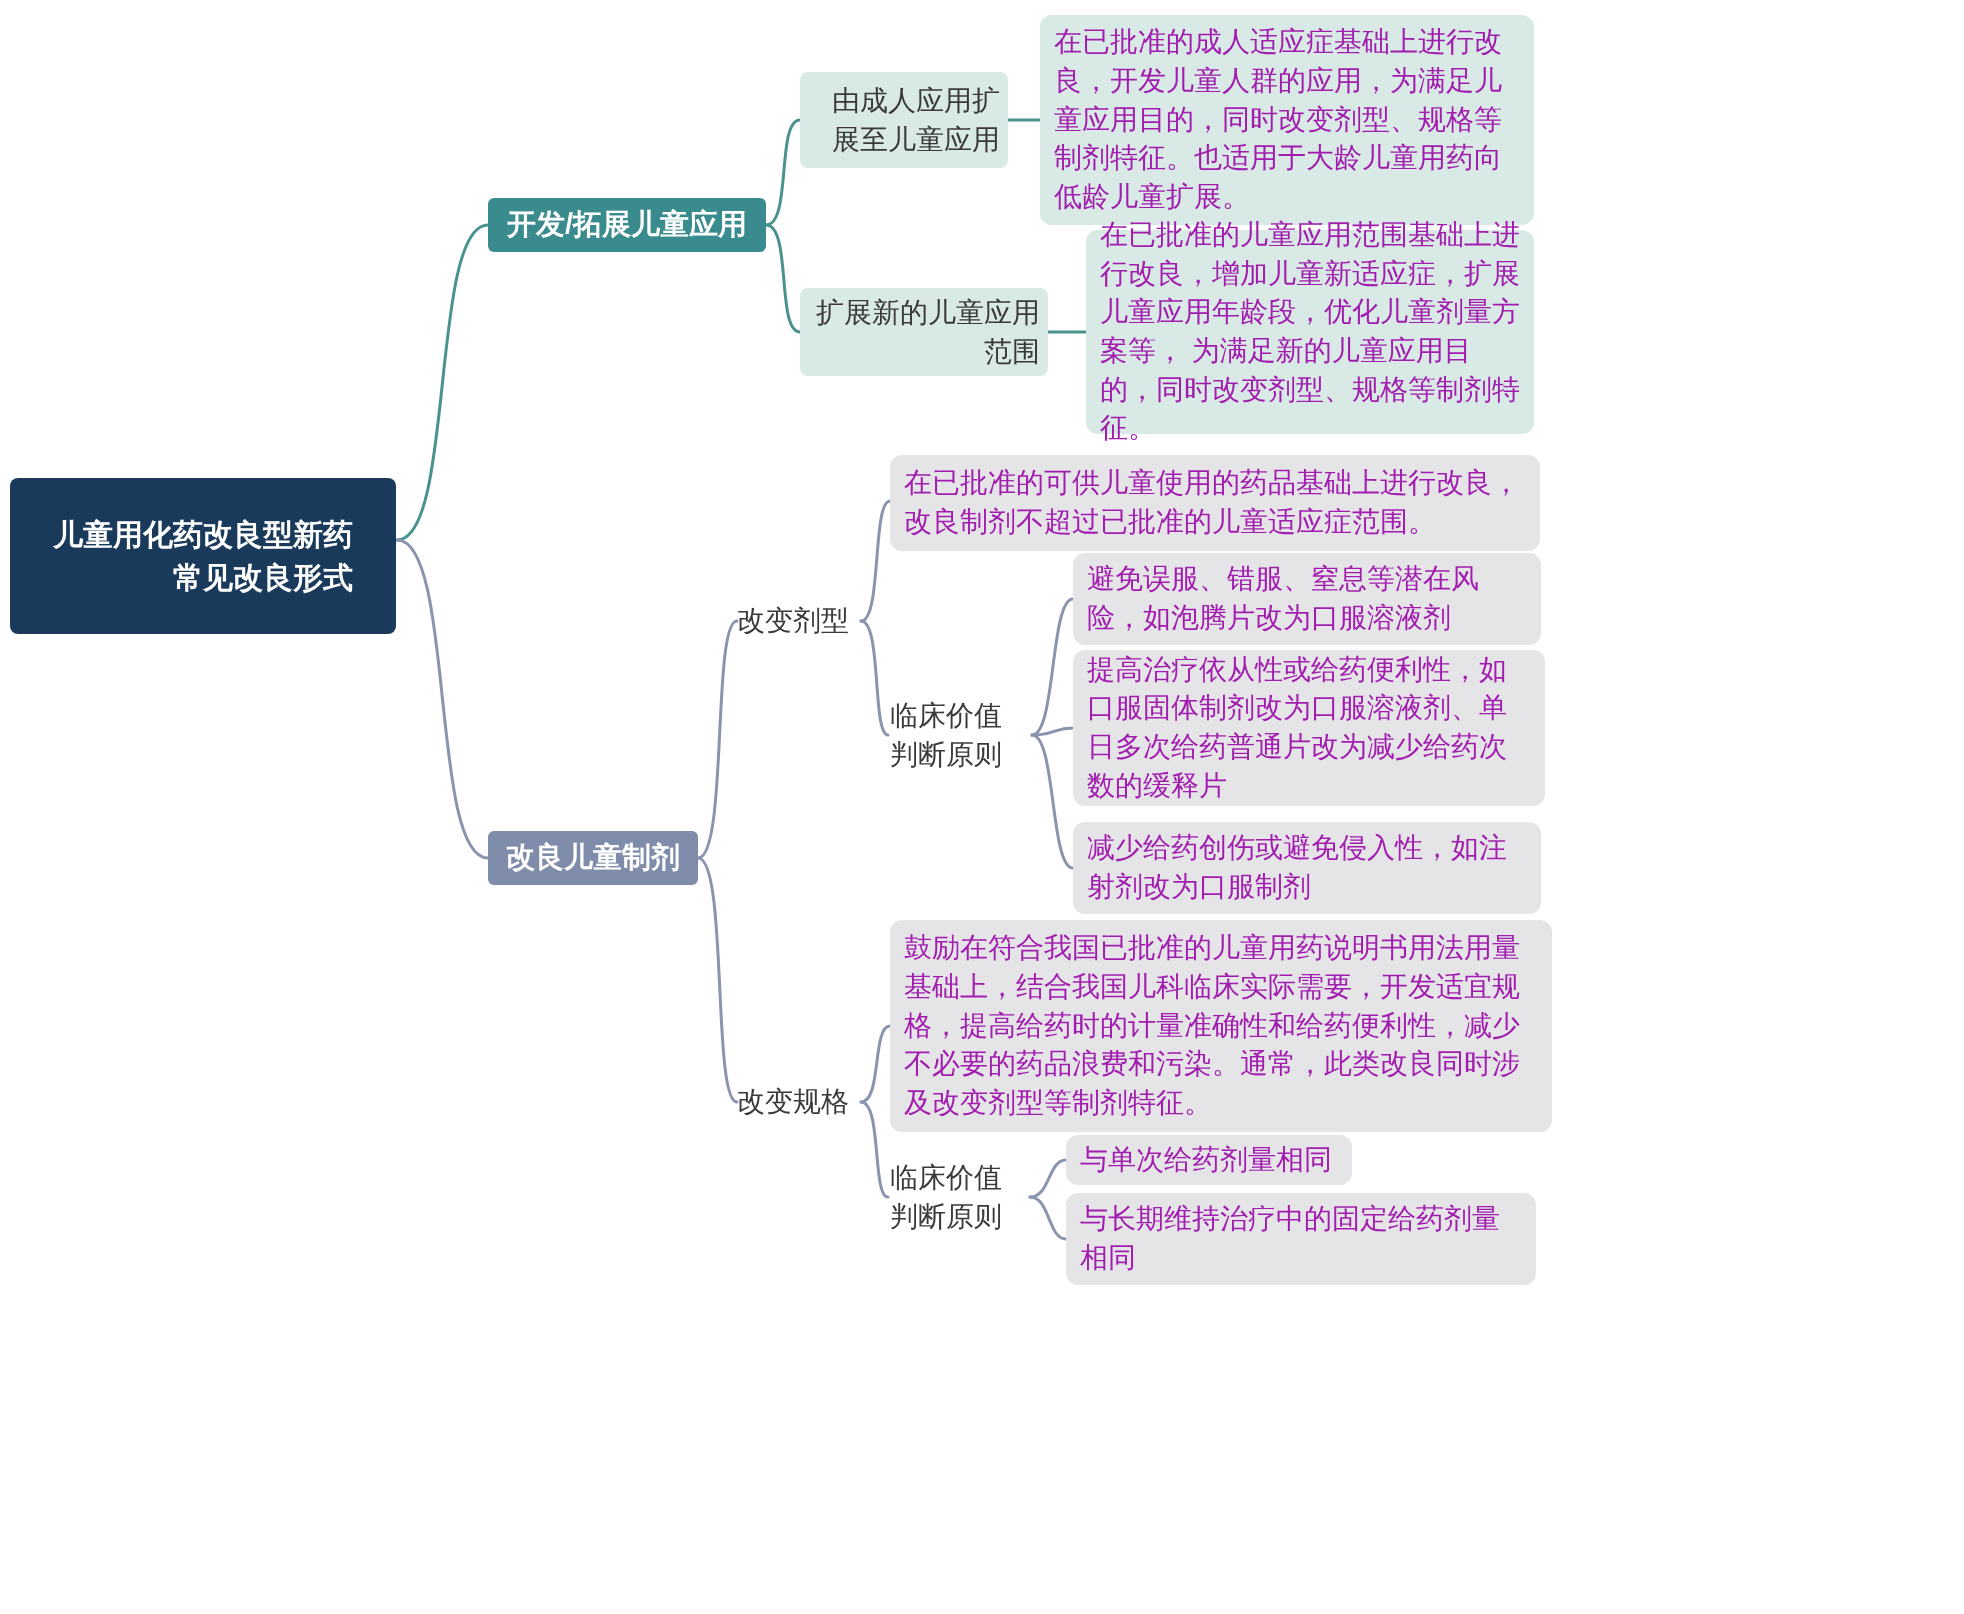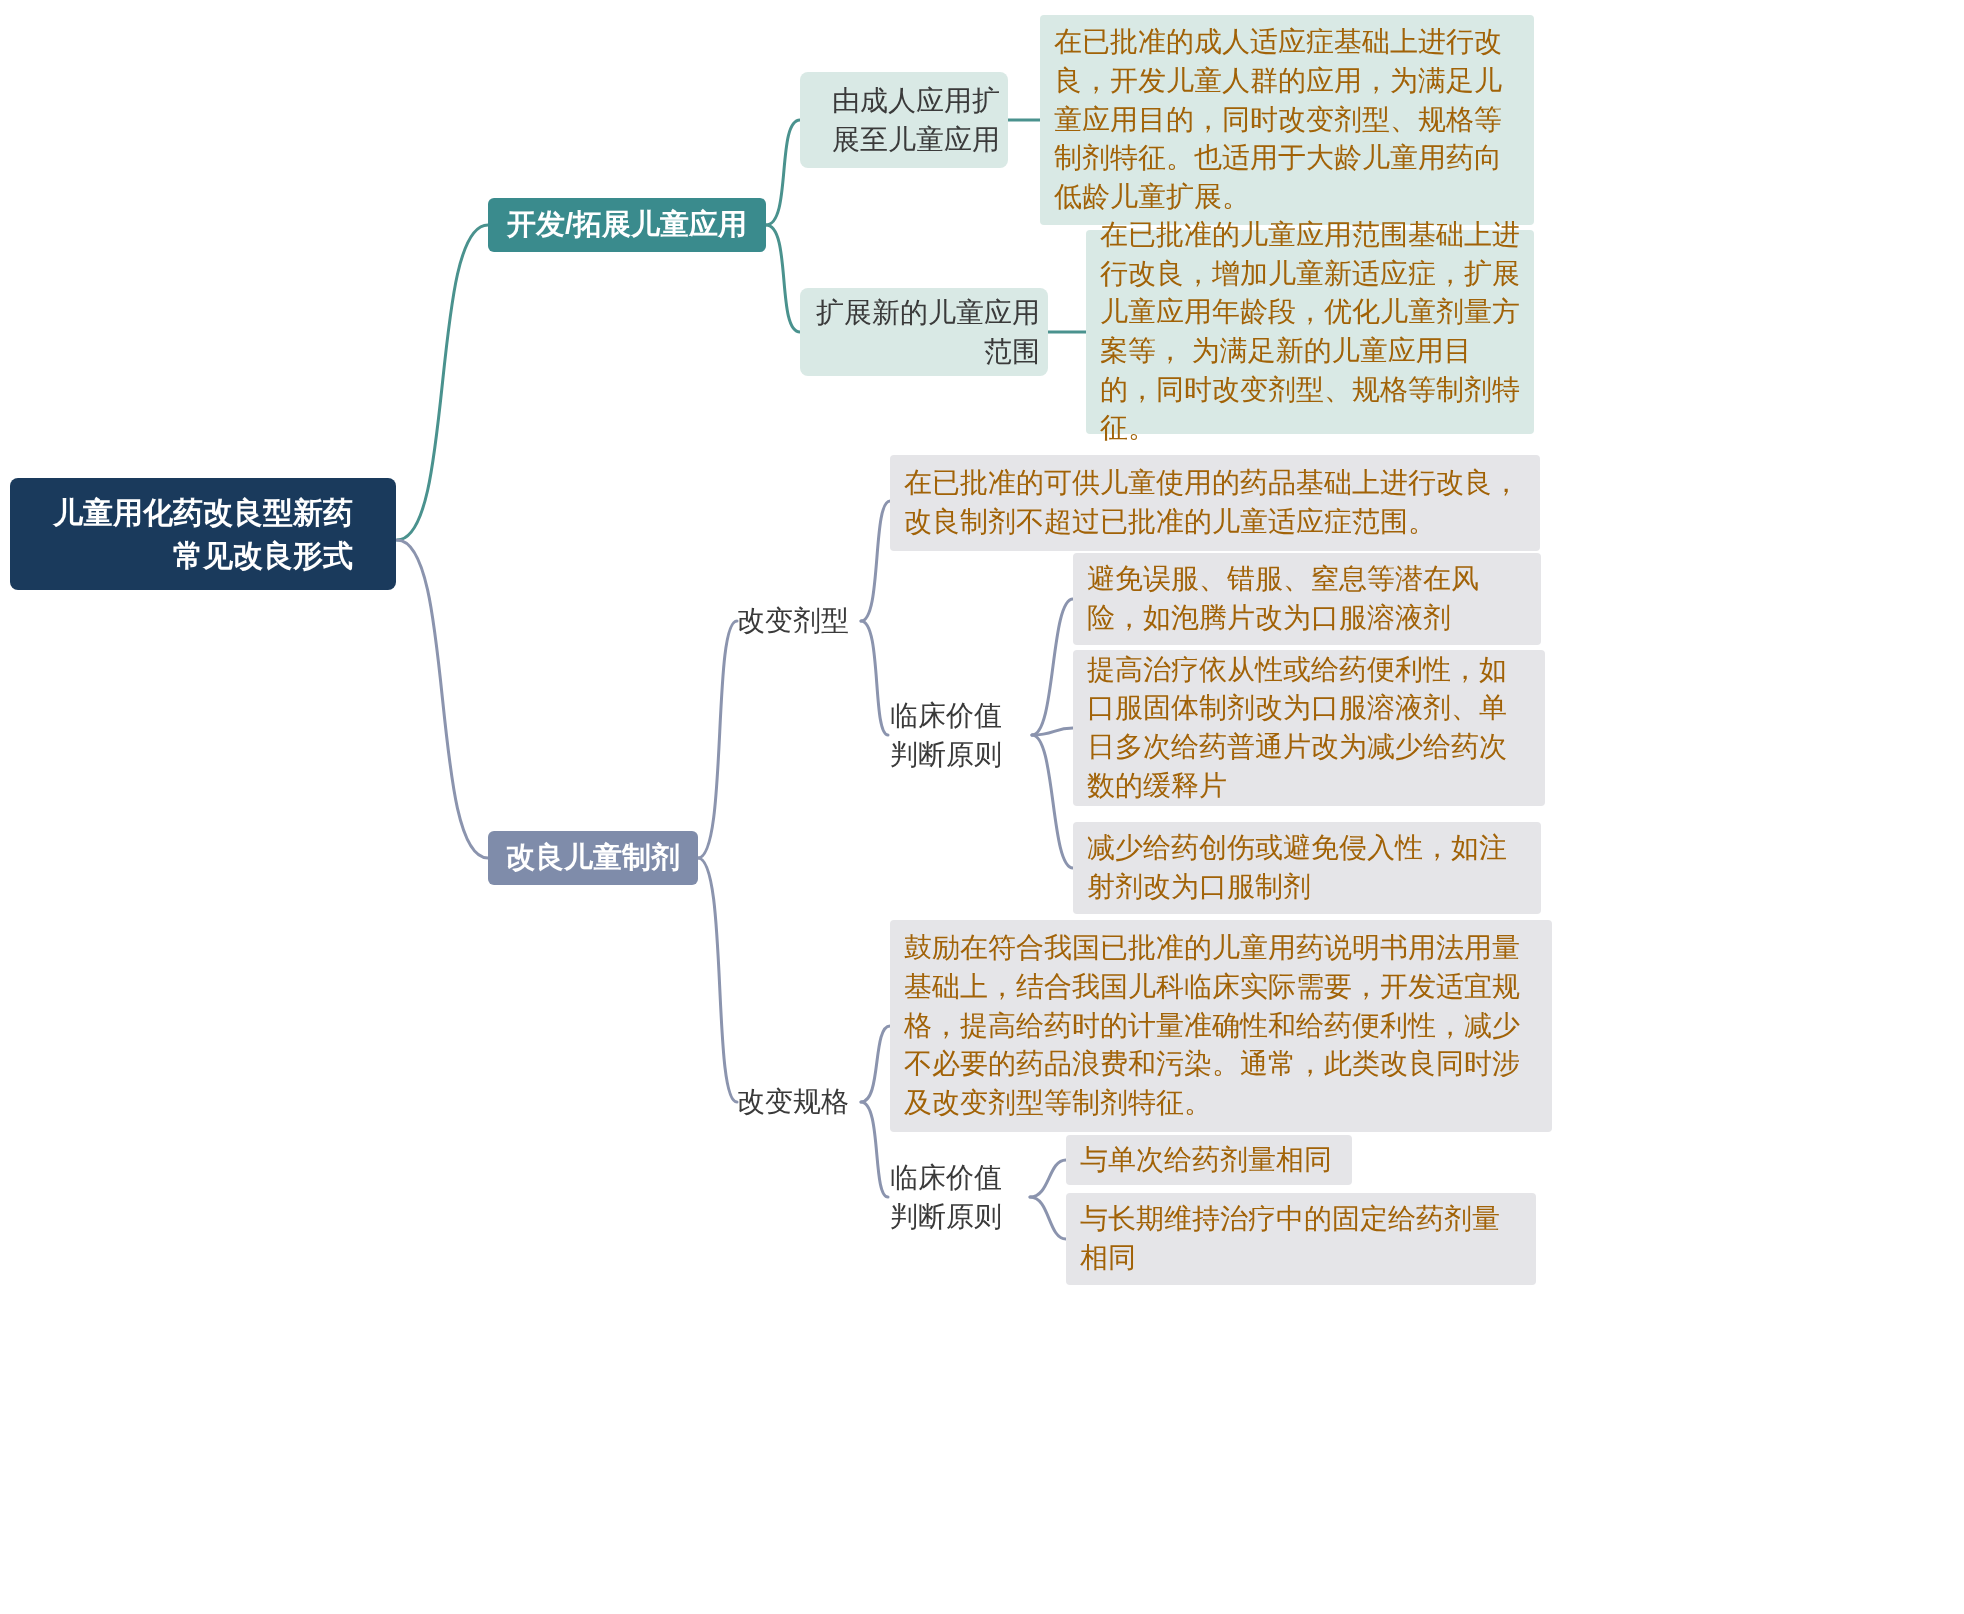--- a/index.html
+++ b/index.html
@@ -21,21 +21,21 @@
     position: absolute;
     box-sizing: border-box;
     display: flex;
     align-items: center;
     justify-content: center;
     text-align: right;
     border-radius: 8px;
     color: #3a3a3a;
   }
   .root-node {
-    left: 10px; top: 478px; width: 386px; height: 112px;
+    left: 10px; top: 478px; width: 386px; height: 156px;
     background: #1a3a5c;
     color: #ffffff;
     font-weight: bold;
     font-size: 30px;
     line-height: 1.45;
     border-radius: 8px;
   }
   .branch-node {
     color: #ffffff;
     font-weight: bold;
@@ -45,24 +45,24 @@
   .branch-develop { left: 488px; top: 198px; width: 278px; height: 54px; background: #3a8b8d; }
   .branch-formulation { left: 488px; top: 831px; width: 210px; height: 54px; background: #7f8caa; }
   .mint { background: #d9e9e5; }
   .gray { background: #e5e5e8; }
   .child-label { font-size: 28px; line-height: 1.4; padding: 8px; }
   .node-adult { left: 800px; top: 72px; width: 208px; height: 96px; }
   .node-scope { left: 800px; top: 288px; width: 248px; height: 88px; }
   .para {
     position: absolute;
     box-sizing: border-box;
-    border-radius: 4px;
+    border-radius: 12px;
     font-size: 28px;
     line-height: 1.38;
-    color: #a16207;
+    color: #a21caf;
     padding: 23px 14px;
     display: flex;
     align-items: center;
     text-align: left;
   }
   .desc-adult  { left: 1040px; top: 15px;  width: 494px; height: 210px; }
   .desc-scope  { left: 1086px; top: 230px; width: 448px; height: 204px; }
   .desc-dosage { left: 890px;  top: 455px; width: 650px; height: 96px; }
   .prin-a      { left: 1073px; top: 553px; width: 468px; height: 92px; }
   .prin-b      { left: 1073px; top: 650px; width: 472px; height: 156px; justify-content: flex-end; }

